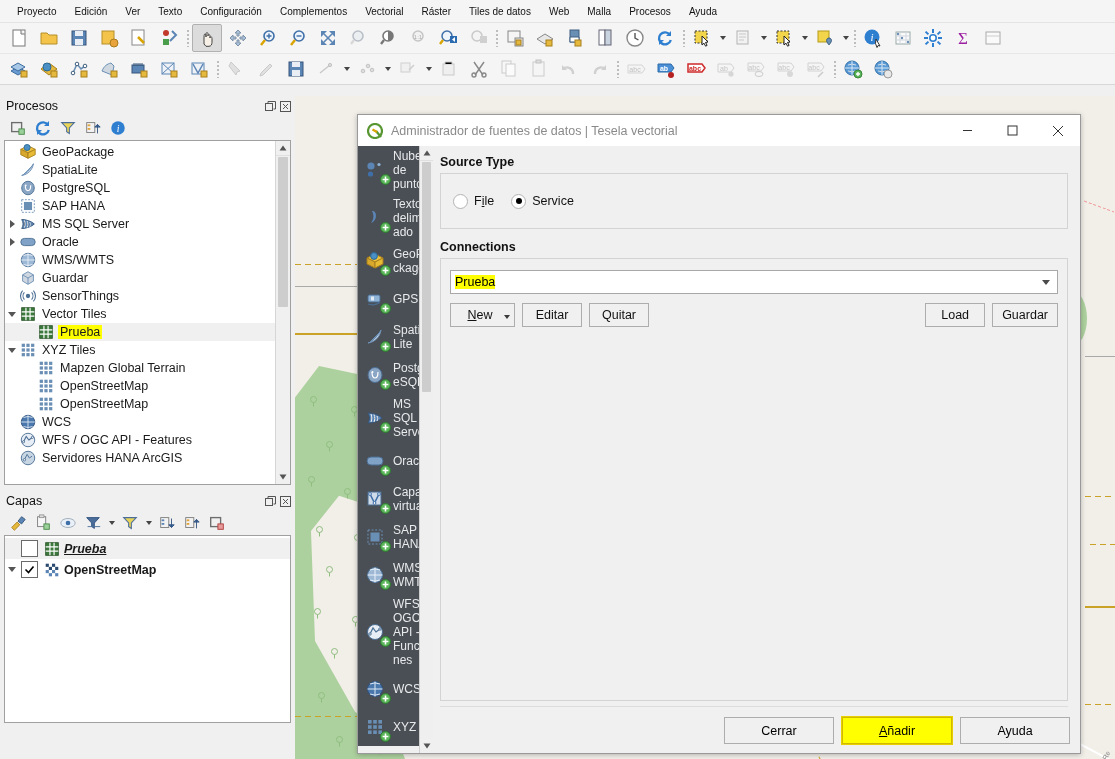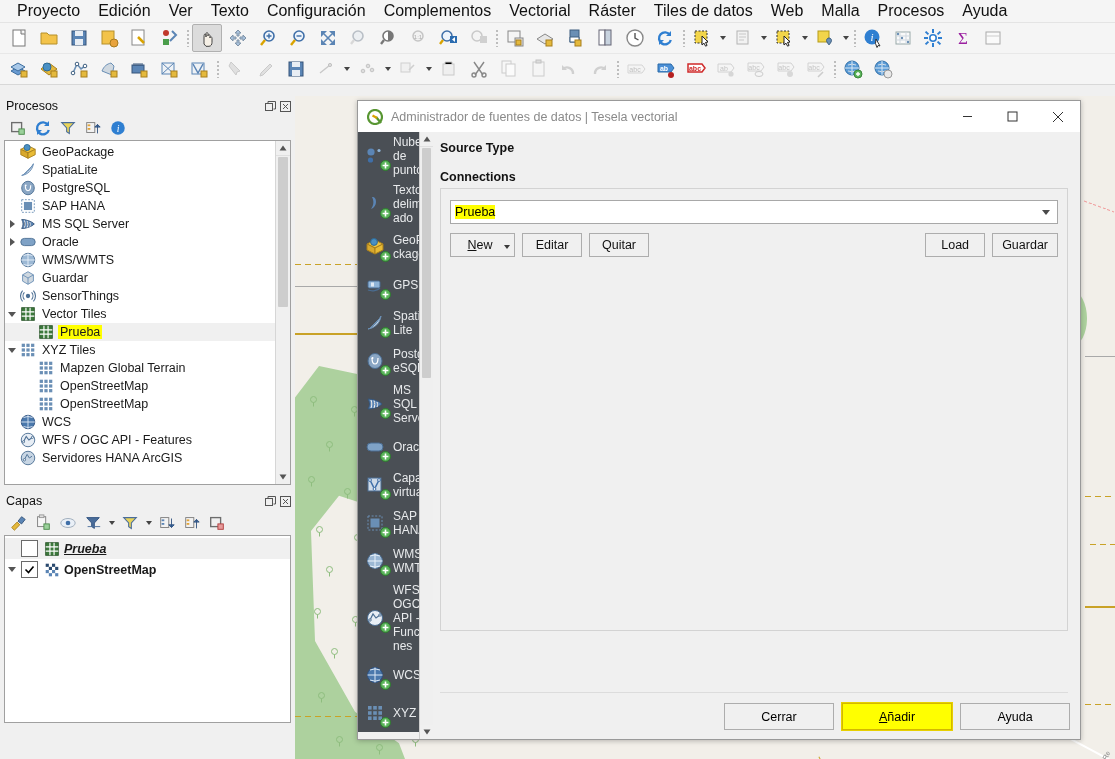--- a/index.html
+++ b/index.html
@@ -7,21 +7,21 @@
     width:1115px;height:759px;overflow:hidden;
     font-family:"Liberation Sans",sans-serif;
     font-size:12px;color:#000;background:#f0f0f0;
     -webkit-font-smoothing:antialiased;
   }
   .app{position:relative;width:1115px;height:759px;}
 
   
   .menubar{height:22px;background:#f5f5f5;display:flex;align-items:center;
            padding-left:8px;border-bottom:1px solid #e4e4e4;}
-  .menuitem{padding:2px 9px;font-size:16px;color:#111;cursor:default;white-space:nowrap;}
+  .menuitem{padding:2px 9px;font-size:10px;color:#111;cursor:default;white-space:nowrap;}
 
   
   .toolbar{height:30px;background:#f5f5f5;display:flex;align-items:center;
            padding-left:4px;border-bottom:1px solid #e8e8e8;overflow:hidden;}
   .tb2{border-bottom:1px solid #d8d8d8;}
   .tbtn{width:28px;height:26px;display:flex;align-items:center;justify-content:center;
         margin:0 1px;border-radius:2px;flex:0 0 auto;}
   .tbtn.active{background:#dcdcdc;border:1px solid #b0b0b0;}
   .sep{width:7px;height:22px;flex:0 0 auto;position:relative;}
   .sep:before{content:"";position:absolute;left:3px;top:2px;width:2px;height:18px;
@@ -56,21 +56,21 @@
   .sarrow{height:14px;display:flex;align-items:center;justify-content:center;background:#f0f0f0;}
   .sarrow.top{border-bottom:1px solid #e0e0e0;}
   .sthumb{position:absolute;left:2px;right:2px;background:#cdcdcd;border-radius:1px;}
 
   
   .map{position:absolute;left:295px;top:96px;width:820px;height:663px;background:#f2efe9;overflow:hidden;}
   .forest{position:absolute;background:#add19e;}
   .tree-sym{position:absolute;color:#8ebd7e;font-size:9px;line-height:9px;}
 
   
-  .dialog{position:absolute;left:357px;top:100px;width:722px;height:638px;
+  .dialog{position:absolute;left:357px;top:114px;width:722px;height:638px;
           background:#f0f0f0;border:1px solid #999;box-shadow:0 1px 5px rgba(0,0,0,.25);}
   .dlg-title{height:31px;background:#fff;display:flex;align-items:center;border-bottom:1px solid #e6e6e6;}
   .dlg-ico{width:16px;height:16px;margin:0 8px 0 9px;flex:0 0 auto;}
   .dlg-text{flex:1;font-size:12.5px;color:#8a8a8a;}
   .wbtn{width:45px;height:31px;display:flex;align-items:center;justify-content:center;flex:0 0 auto;}
   .dlg-body{position:absolute;left:0;top:31px;right:0;bottom:0;}
 
   .side{position:absolute;left:0;top:0;width:75px;bottom:0;background:#4a4f55;overflow:hidden;}
   .side-in{position:absolute;left:0;top:0;right:13px;bottom:0;overflow:hidden;}
   .sitem{display:flex;align-items:center;min-height:32px;padding:3px 0 3px 2px;gap:3px;}
@@ -1405,20 +1405,30 @@
             <svg width="8" height="6" viewBox="0 0 8 6">
                 <path d="M4 5.5L0.5 0.5h7z" fill="#555"></path>
               </svg>
           </div>
         </div>
       </div>
 
       <div class="content">
 
         <div class="grp-label">Source Type</div>
+        <div class="grp" id="src-grp">
+          <label class="radio">
+            <span class="rdot"></span>
+            <span>F<span class="mn">i</span>le</span>
+          </label>
+          <label class="radio">
+            <span class="rdot on"></span>
+            <span>Service</span>
+          </label>
+        </div>
 
         <div class="grp-label" style="padding-top:11px;">Connections</div>
         <div class="grp" id="conn-grp">
           <div class="combo">
             <span class="hl">Prueba</span>
             <span class="combo-arrow"></span>
           </div>
           <div class="btnrow">
             <div class="btn newbtn"><span class="mn">N</span>ew</div>
             <div class="btn">Editar</div>

